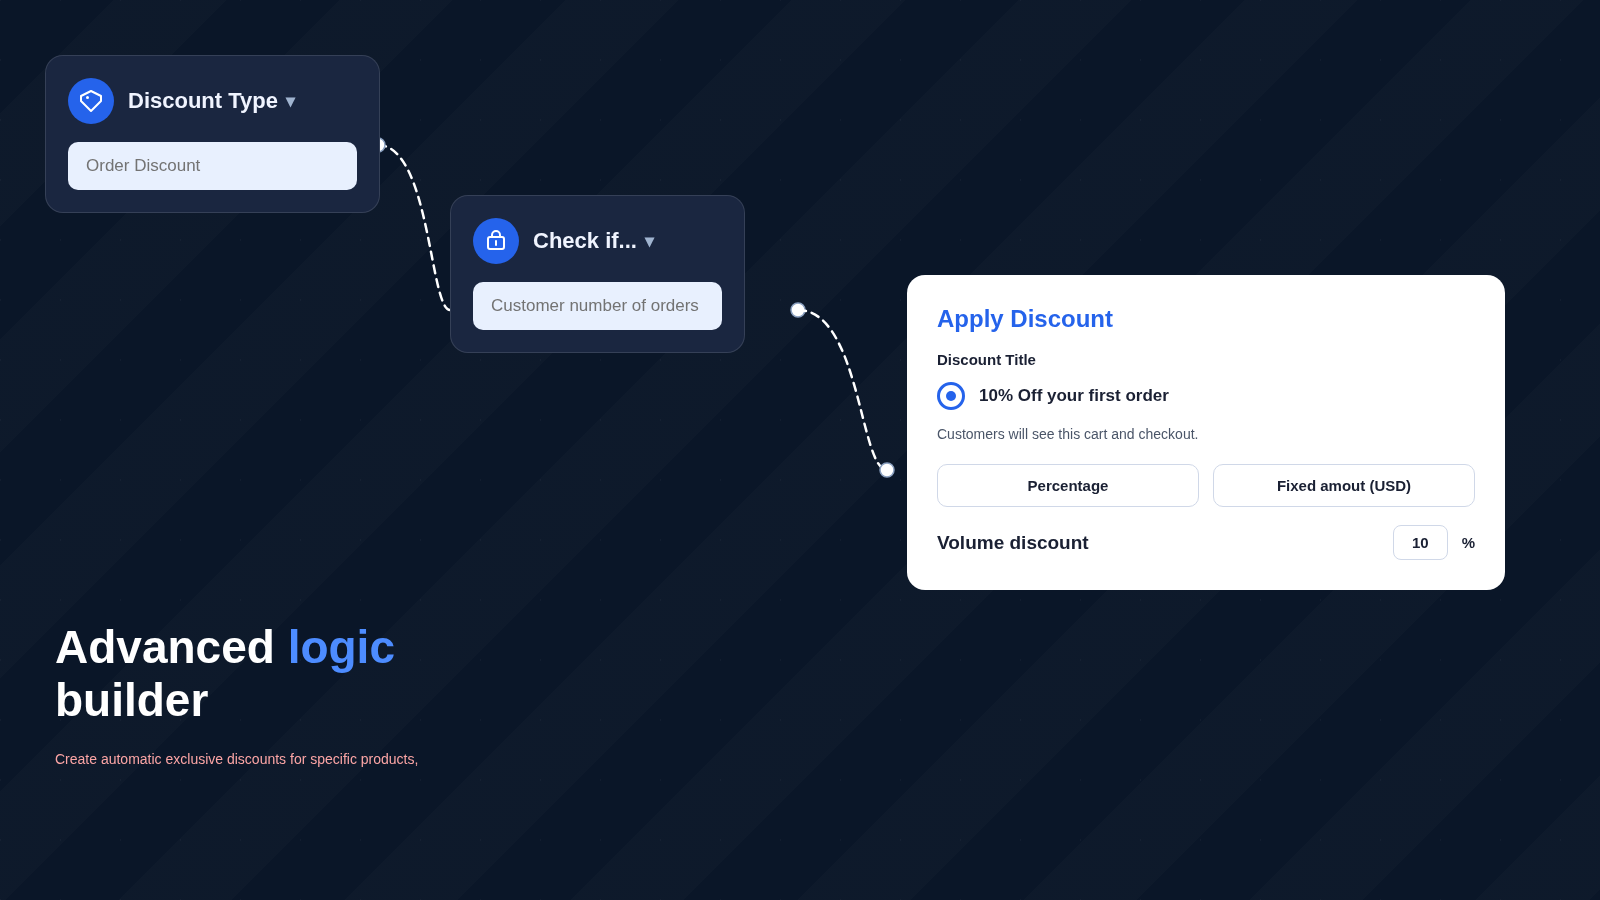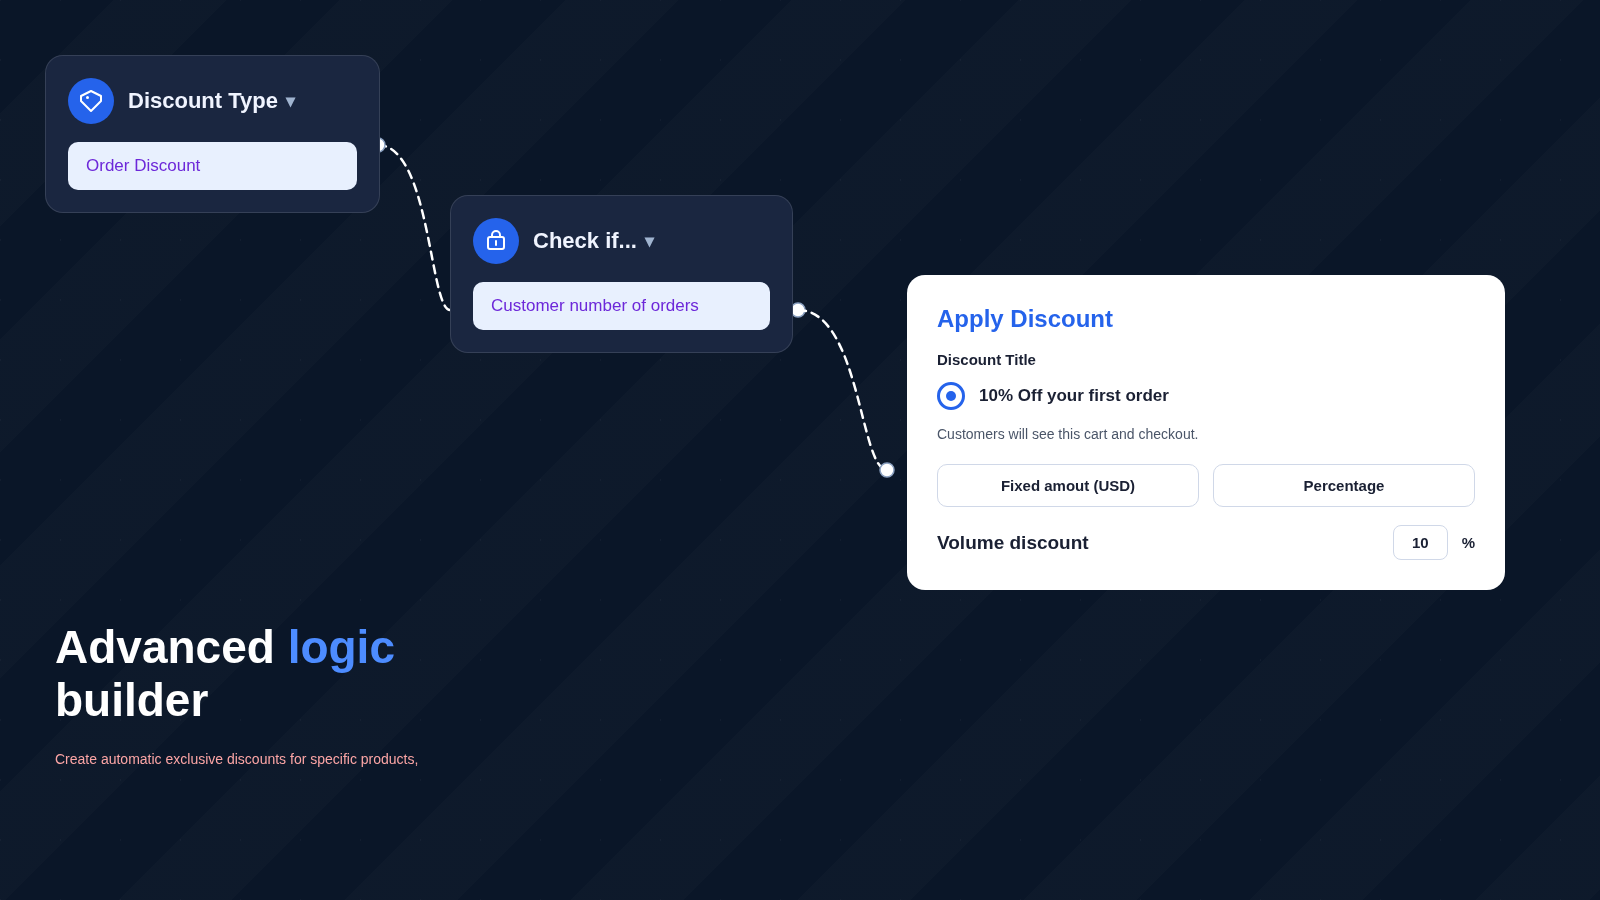--- a/index.html
+++ b/index.html
@@ -81,31 +81,31 @@
 
     .card-title .chevron {
       color: #a0b4d0;
       font-size: 18px;
     }
 
     .card-option {
       background: #e8f0fe;
       border-radius: 10px;
       padding: 14px 18px;
-      color: #6d28d9;
+      color: #737373;
       font-size: 17px;
       font-weight: 500;
     }
 
     
     .card-check-if {
       position: absolute;
       top: 195px;
       left: 450px;
-      width: 343px;
+      width: 295px;
       background: #1a2640;
       border: 1px solid rgba(255,255,255,0.12);
       border-radius: 18px;
       padding: 22px 22px 22px 22px;
     }
 
     
     .card-apply-discount {
       position: absolute;
       top: 275px;
@@ -305,22 +305,22 @@
 
   <div class="card-apply-discount">
     <div class="apply-title">Apply Discount</div>
     <div class="discount-title-label">Discount Title</div>
     <div class="radio-row">
       <div class="radio-circle"></div>
       <span class="radio-label">10% Off your first order</span>
     </div>
     <div class="cart-checkout-text">Customers will see this cart and checkout.</div>
     <div class="options-row">
+      <div class="option-btn">Percentage</div>
       <div class="option-btn">Fixed amout (USD)</div>
-      <div class="option-btn">Percentage</div>
     </div>
     <div class="volume-row">
       <span class="volume-label">Volume discount</span>
       <div class="volume-value">10</div>
       <span class="volume-percent">%</span>
     </div>
   </div>
 
   <div class="bottom-text">
     <div class="headline">

